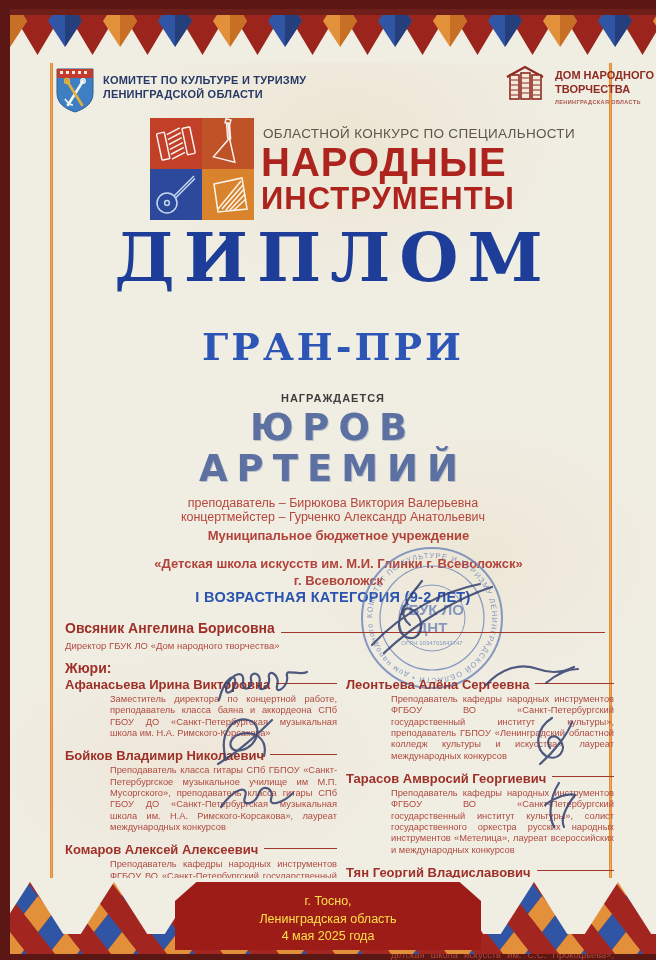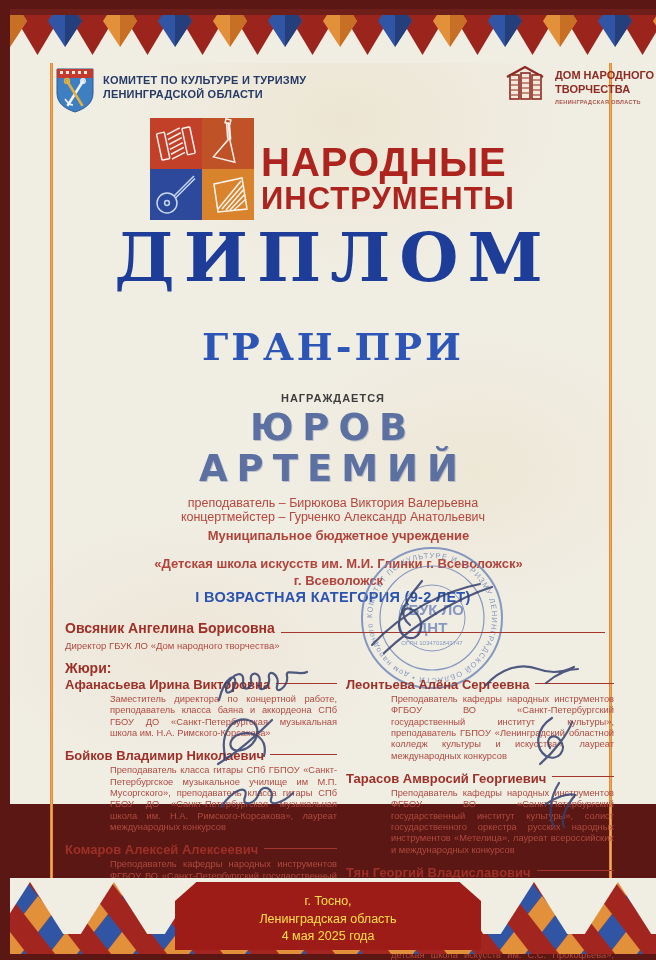--- a/index.html
+++ b/index.html
@@ -1,18 +1,18 @@
 <!DOCTYPE html>
 <html><head>
 <meta charset="utf-8">
 <style>
   html,body{margin:0;padding:0;background:#2e2e2e;}
   .photo{position:relative;width:656px;height:960px;background:#5a1713;overflow:hidden;
          font-family:"Liberation Sans",sans-serif;}
-  .paper{position:absolute;left:10px;top:9px;width:646px;height:795px;
+  .paper{position:absolute;left:10px;top:9px;width:646px;height:945px;
          background:
            radial-gradient(ellipse 320px 220px at 52% 14%, rgba(222,198,146,.20), transparent 70%),
            radial-gradient(ellipse 280px 200px at 72% 58%, rgba(222,198,146,.16), transparent 70%),
            radial-gradient(ellipse 300px 180px at 28% 80%, rgba(226,186,150,.14), transparent 70%),
            #f0ede3;}
   .abs{position:absolute;}
   .ctr{left:0;right:0;text-align:center;}
   svg{display:block;}
   .side-line{position:absolute;top:54px;height:818px;width:3px;
              background:linear-gradient(90deg,#d97e2b,#f0a85a,#d97e2b);}
@@ -149,20 +149,21 @@
         </g>
       </svg>
       <svg width="52" height="51" viewBox="0 0 52 51" style="background:#d9842d">
         <g stroke="#fff" fill="none" stroke-width="1.5" opacity=".92">
           <path d="M12,15 L40,9 L45,40 L16,43 Z"></path>
           <path d="M16,40 L39,12 M20,40 L41,16 M24,41 L42,20 M28,41 L43,25 M32,41 L44,30"></path>
         </g>
       </svg>
     </div>
 
+    <div class="kicker">ОБЛАСТНОЙ КОНКУРС ПО СПЕЦИАЛЬНОСТИ</div>
     <div class="contest-t1">НАРОДНЫЕ</div>
     <div class="contest-t2">ИНСТРУМЕНТЫ</div>
 
     <div class="abs ctr diplom">ДИПЛОМ</div>
     <div class="abs ctr award">ГРАН-ПРИ</div>
     <div class="abs ctr awarded">НАГРАЖДАЕТСЯ</div>
     <div class="abs ctr recipient">
       <div>ЮРОВ</div>
       <div>АРТЕМИЙ</div>
     </div>

